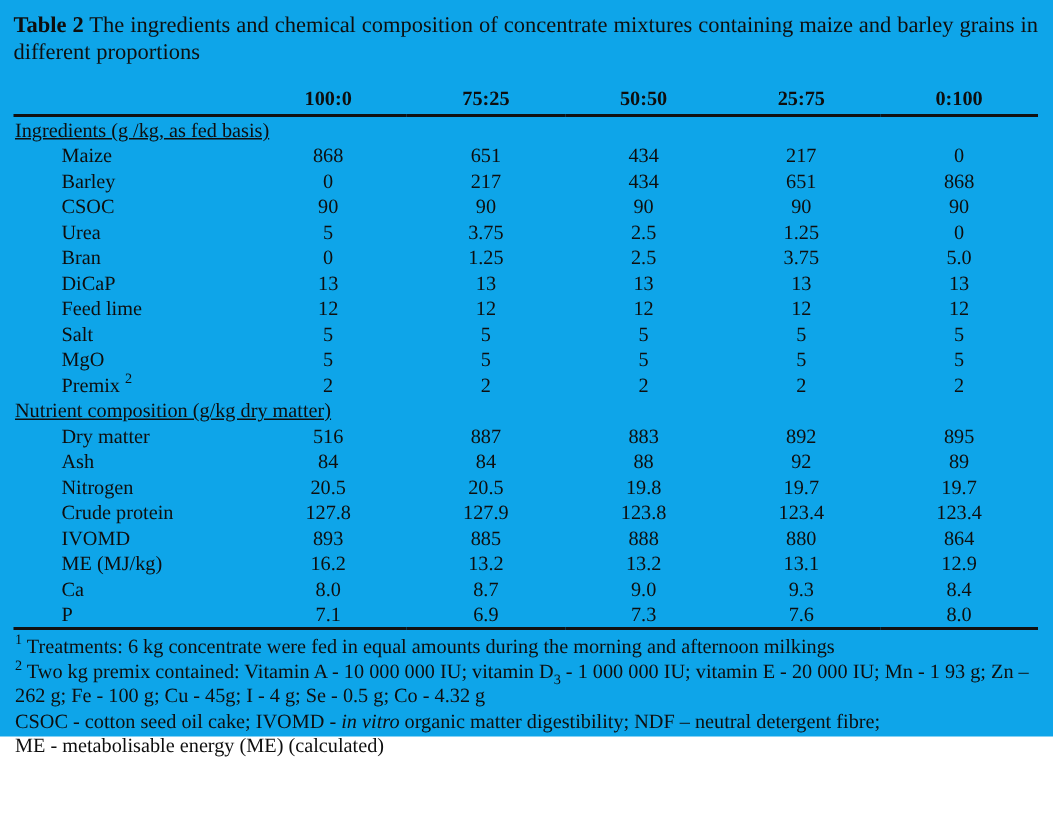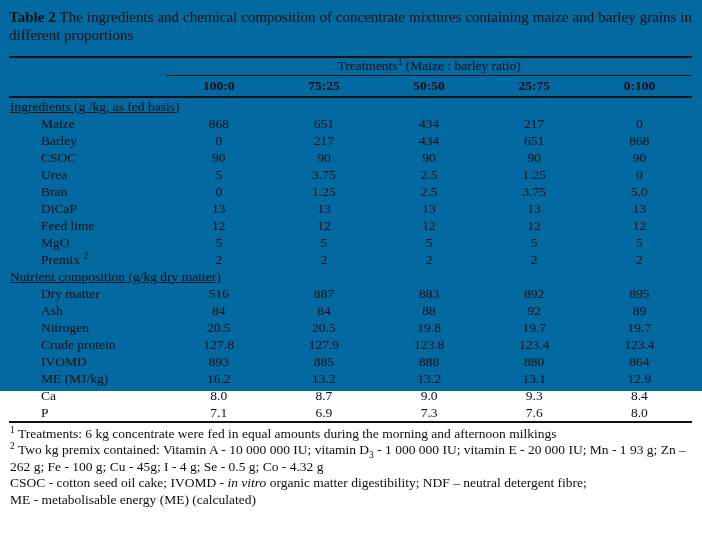--- a/index.html
+++ b/index.html
@@ -6,22 +6,22 @@
   html, body { background: #ffffff; }
   body {
     width: 702px;
     height: 543px;
     font-family: "Liberation Serif", serif;
     color: #0e0e0e;
     overflow: hidden;
   }
   .page {
     width: 702px;
-    height: 391px;
-    background: #0369a1;
+    height: 491px;
+    background: #0ea5e9;
     padding: 9px 10px 0 9px;
   }
   .title {
     font-size: 15px;
     line-height: 17.5px;
     text-align: justify;
     margin-bottom: 12px;
   }
   .title b { font-weight: bold; }
   table.data-table {
@@ -82,24 +82,20 @@
   <table class="data-table">
     <colgroup>
       <col class="label-col">
       <col class="data-col">
         <col class="data-col">
         <col class="data-col">
         <col class="data-col">
         <col class="data-col">
     </colgroup>
     <thead>
-      <tr class="treatments-row">
-        <th></th>
-        <th colspan="5" class="treatments-cell"><span>Treatments</span><sup>1</sup><span> (Maize : barley ratio)</span></th>
-      </tr>
       <tr class="ratio-row" id="col-header-row">
         <th></th>
       <th>100:0</th>
           <th>75:25</th>
           <th>50:50</th>
           <th>25:75</th>
           <th>0:100</th>
         </tr>
     </thead>
     <tbody id="table-body">
@@ -156,20 +152,28 @@
         </tr>
         <tr>
           <td class="label">Feed lime</td>
           <td class="value">12</td>
           <td class="value">12</td>
           <td class="value">12</td>
           <td class="value">12</td>
           <td class="value">12</td>
         </tr>
         <tr>
+          <td class="label">Salt</td>
+          <td class="value">5</td>
+          <td class="value">5</td>
+          <td class="value">5</td>
+          <td class="value">5</td>
+          <td class="value">5</td>
+        </tr>
+        <tr>
           <td class="label">MgO</td>
           <td class="value">5</td>
           <td class="value">5</td>
           <td class="value">5</td>
           <td class="value">5</td>
           <td class="value">5</td>
         </tr>
         <tr>
           <td class="label">Premix <sup>2</sup></td>
           <td class="value">2</td>

